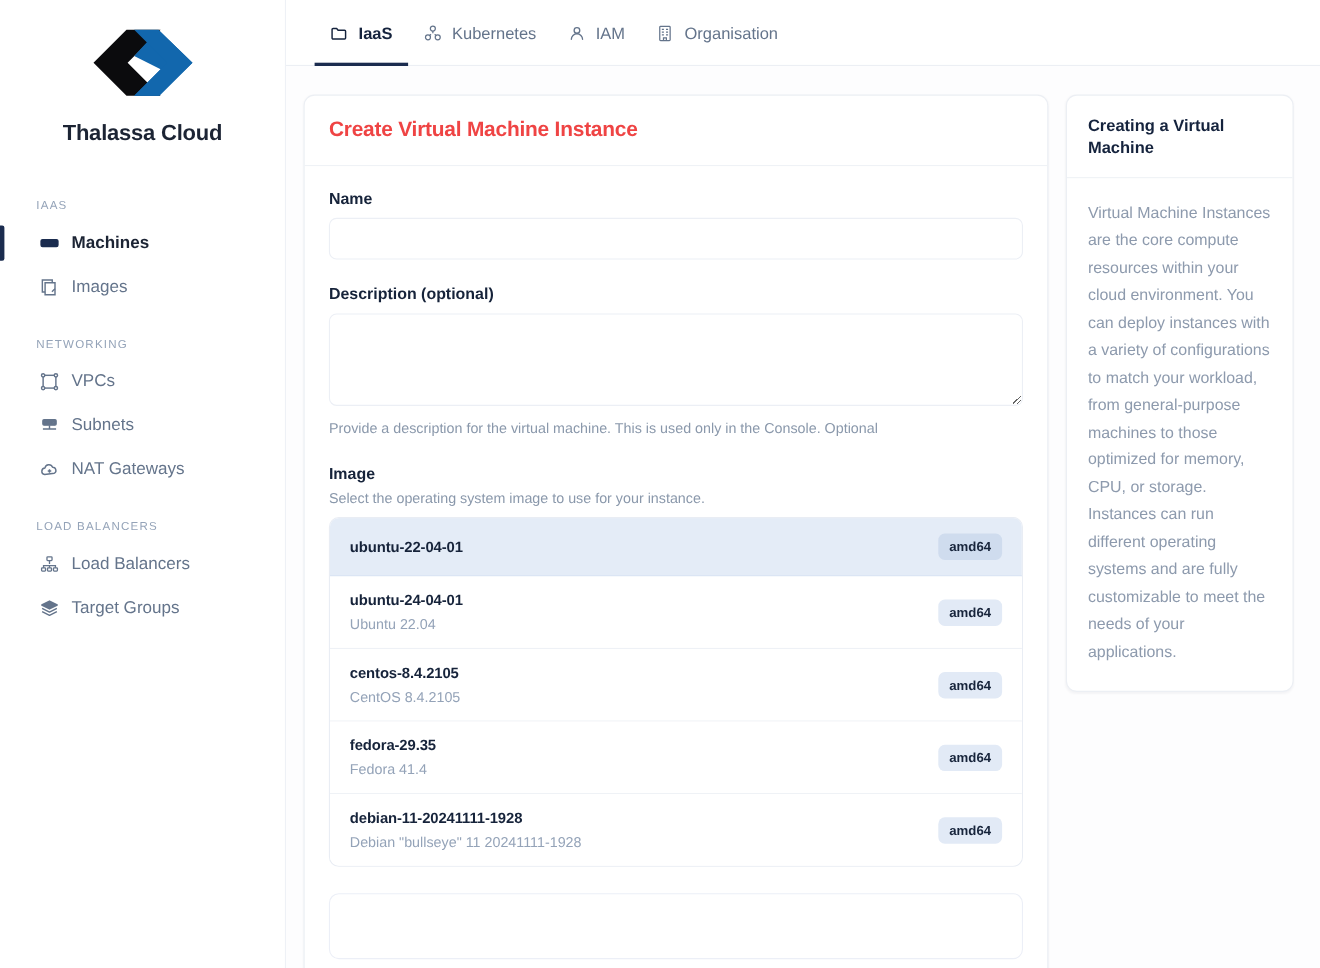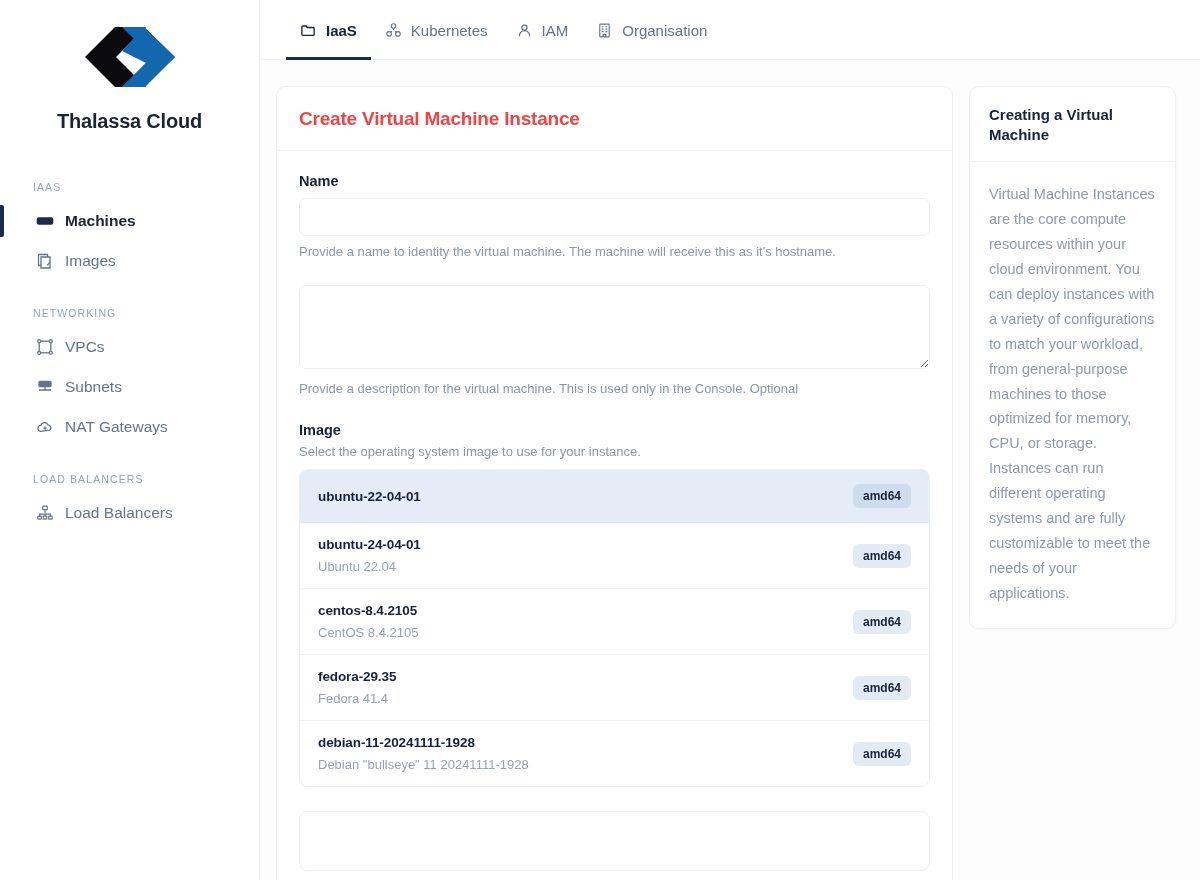--- a/index.html
+++ b/index.html
@@ -246,20 +246,30 @@
               <rect x="6.7" y="2.2" width="4.6" height="3.4" rx="0.7"></rect>
               <rect x="1.8" y="12.2" width="3.6" height="3" rx="0.7"></rect>
               <rect x="7.2" y="12.2" width="3.6" height="3" rx="0.7"></rect>
               <rect x="12.6" y="12.2" width="3.6" height="3" rx="0.7"></rect>
               <path d="M9 5.6 v3.2 M3.6 12.2 v-2 h10.8 v2 M9 10.2 v2"></path>
             </svg>
           </span>
           <span>Load Balancers</span>
         </div>
 
+        <div class="nav-item">
+          <span class="ic">
+            <svg width="18" height="18" viewBox="0 0 18 18" fill="none" stroke="#64748b" stroke-width="1.3" stroke-linejoin="round">
+              <path d="M9 2.4 L16 6 L9 9.6 L2 6 Z" fill="#64748b"></path>
+              <path d="M2.3 9 L9 12.4 L15.7 9"></path>
+              <path d="M2.3 12 L9 15.4 L15.7 12"></path>
+            </svg>
+          </span>
+          <span>Target Groups</span>
+        </div>
       </div>
 
     </nav>
   </aside>
 
   <div class="main">
 
     <div class="topbar">
 
 
@@ -312,23 +322,23 @@
         <div class="card">
 
           <div class="card-head">
             <div class="card-title">Create Virtual Machine Instance</div>
           </div>
 
           <div class="card-body">
 
             <label class="field-label">Name</label>
             <input class="text-input" type="text" value="" placeholder="" style="">
-            <div class="help">Provide a name to identity the virtual machine. The machine will receive this as it's hostname.</div>
 
             <div class="section-gap">
+              <label class="field-label">Description (optional)</label>
               <textarea class="textarea" placeholder="" style=""></textarea>
               <div class="help">Provide a description for the virtual machine. This is used only in the Console. Optional</div>
             </div>
 
             <div class="section-gap">
               <div class="sub-label">Image</div>
               <div class="sub-help">Select the operating system image to use for your instance.</div>
 
               <div class="image-list">
 

